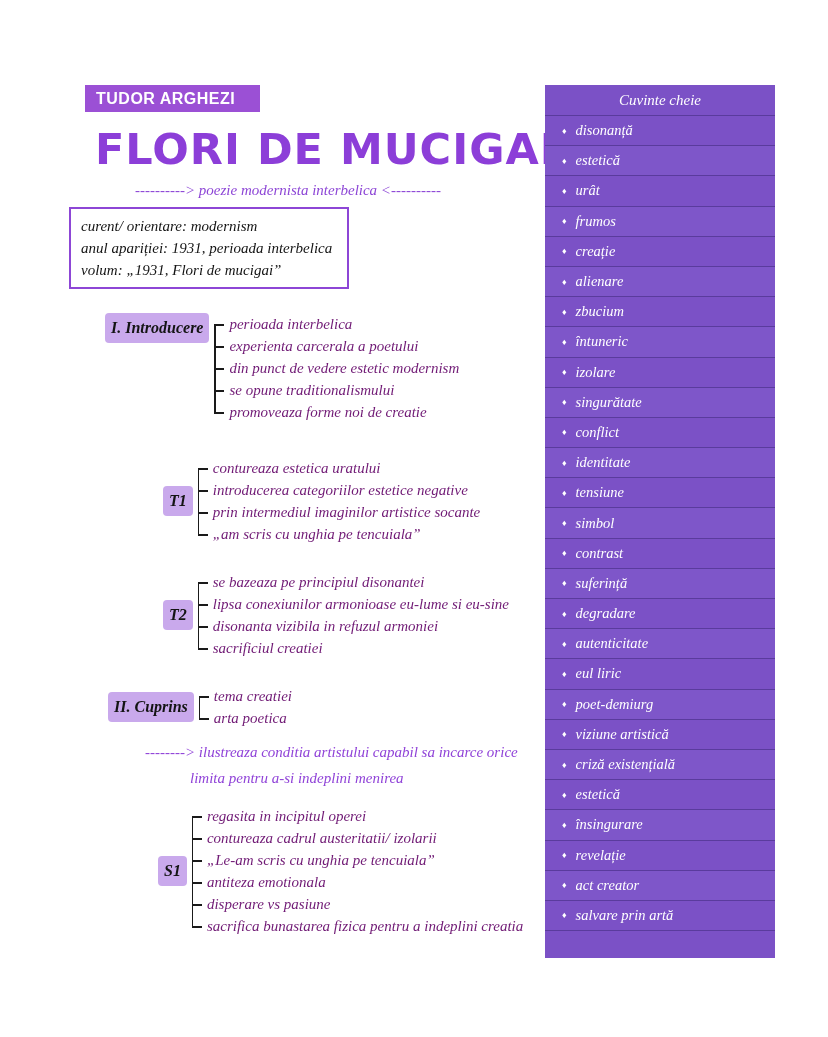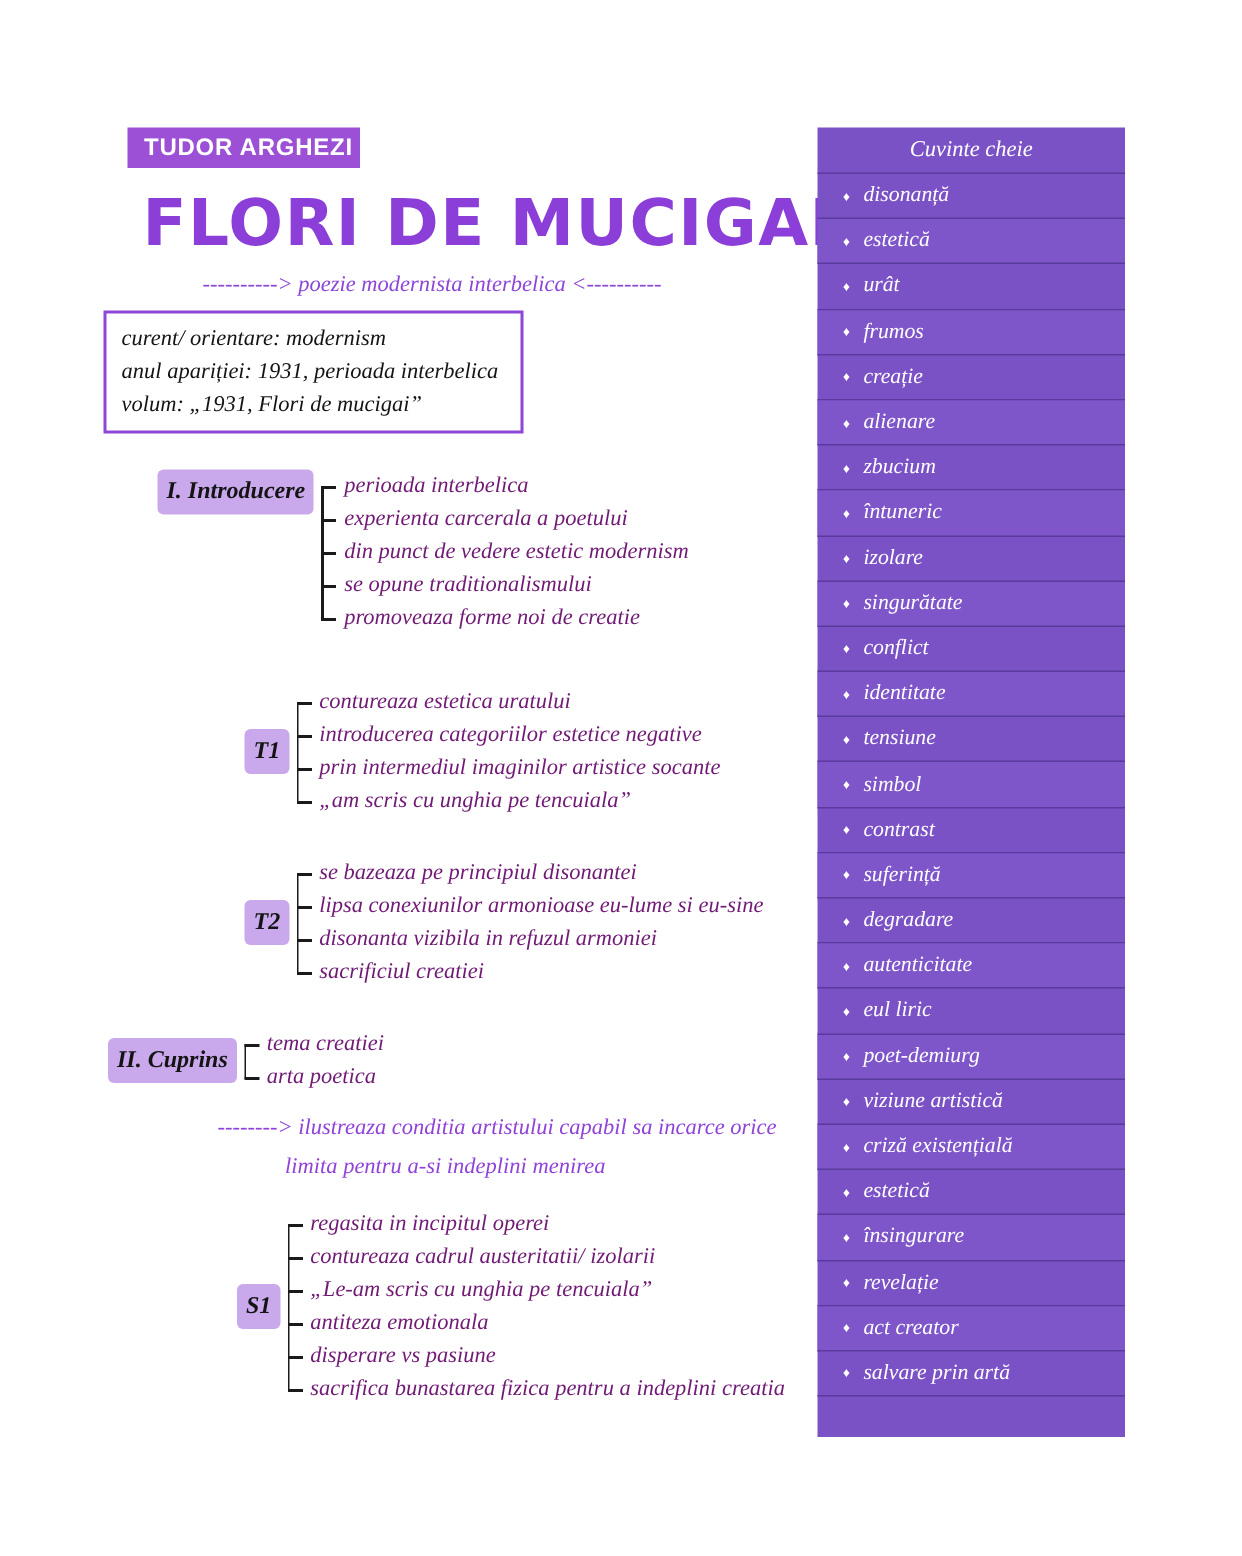--- a/index.html
+++ b/index.html
@@ -5,21 +5,21 @@
   html,body{margin:0;padding:0;}
   body{
     width:828px;height:1037px;position:relative;background:#ffffff;
     font-family:"Liberation Serif",serif;overflow:hidden;
   }
   .main{position:absolute;left:0;top:0;width:545px;padding-top:85px;}
   
   .badge{
     display:inline-block;margin-left:85px;background:#9b50d5;color:#ffffff;
     font:bold 16px "Liberation Sans",sans-serif;letter-spacing:.5px;
-    padding:5px 5px 4px 11px;
+    padding:5px 25px 4px 11px;
   }
   
   .title{
     margin:14px 0 0 95px;font-family:"DejaVu Sans",sans-serif;font-weight:900;
     font-size:43px;line-height:46px;color:#8c3ed8;letter-spacing:1px;white-space:nowrap;
   }
   .subtitle{
     margin:10px 12px 0 135px;color:#8d46d6;font-style:italic;font-size:15px;white-space:nowrap;
   }
   .info-box{
@@ -44,21 +44,21 @@
     color:#701a75;line-height:22px;white-space:nowrap;
   }
   .tree-item::before{
     content:"";position:absolute;left:0;top:50%;width:10px;height:1.5px;background:#1a1a1a;
   }
   .note{margin:10px 0 0 145px;}
   .note-line{color:#9043d8;font-style:italic;font-size:15px;line-height:26px;white-space:nowrap;}
   .note-line2{margin-left:45px;}
   
   .sidebar{
-    position:absolute;left:545px;top:85px;width:205px;height:873px;background:#7b51c6;
+    position:absolute;left:545px;top:85px;width:230px;height:873px;background:#7b51c6;
   }
   .sidebar-title{
     height:30px;line-height:30px;text-align:center;color:#ffffff;
     font-style:italic;font-size:15px;border-bottom:1px solid #5a3b9d;
   }
   .sidebar-row{
     height:30.2px;display:flex;align-items:center;padding-left:17px;
     border-bottom:1px solid #5a3b9d;box-sizing:border-box;
   }
   .sidebar-row:nth-child(even){background:#7e56c9;}
@@ -103,21 +103,21 @@
         </div>
         <div class="tree-block align-center" style="margin-left: 163px; margin-top: 26px;">
           <span class="tree-label">T2</span>
           <div class="tree-items">
             <div class="tree-item">se bazeaza pe principiul disonantei</div>
             <div class="tree-item">lipsa conexiunilor armonioase eu-lume si eu-sine</div>
             <div class="tree-item">disonanta vizibila in refuzul armoniei</div>
             <div class="tree-item">sacrificiul creatiei</div>
           </div>
         </div>
-        <div class="tree-block align-center" style="margin-left: 72px; margin-top: 26px;">
+        <div class="tree-block align-center" style="margin-left: 108px; margin-top: 26px;">
           <span class="tree-label">II. Cuprins</span>
           <div class="tree-items">
             <div class="tree-item">tema creatiei</div>
             <div class="tree-item">arta poetica</div>
           </div>
         </div>
       </div>
 
     <div class="note" id="note">
         <div class="note-line">--------&gt; ilustreaza conditia artistului capabil sa incarce orice</div>

